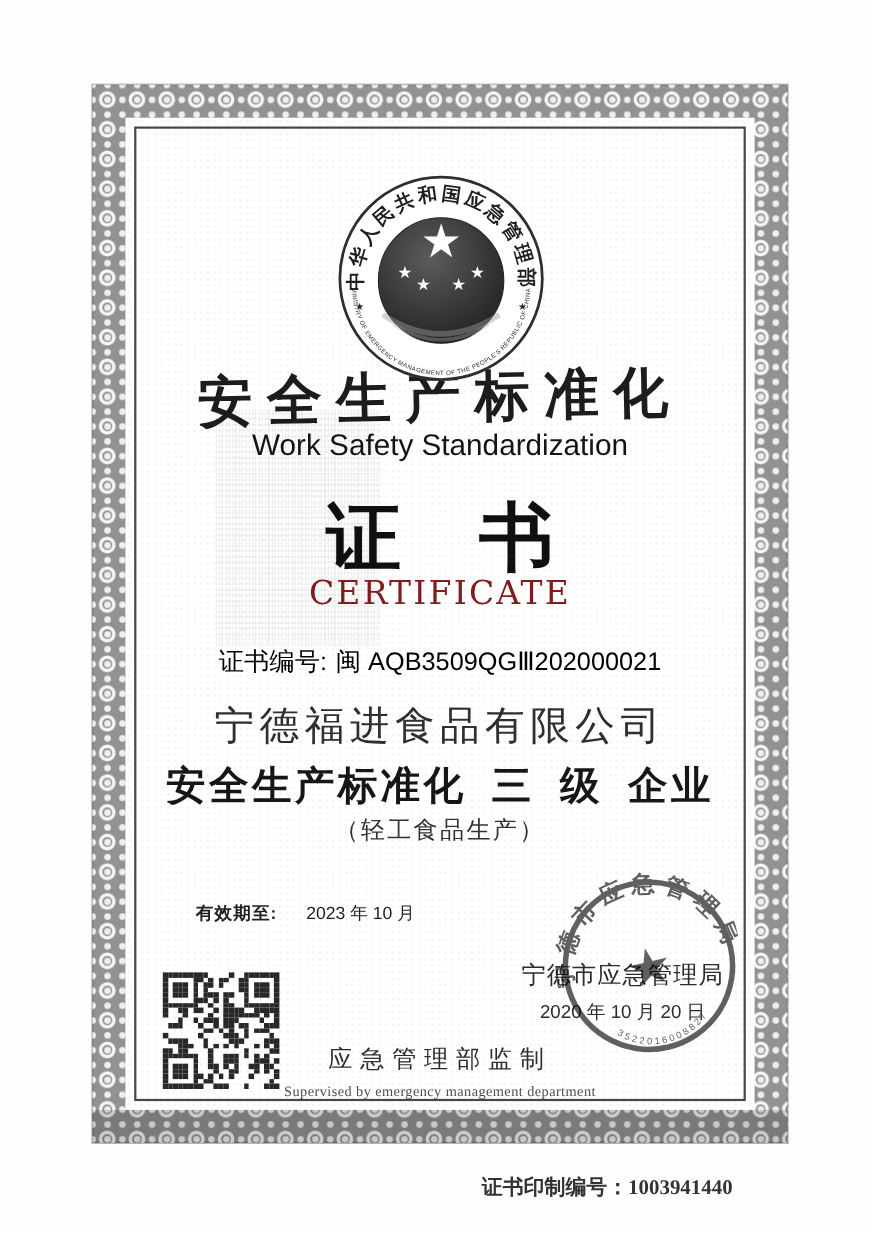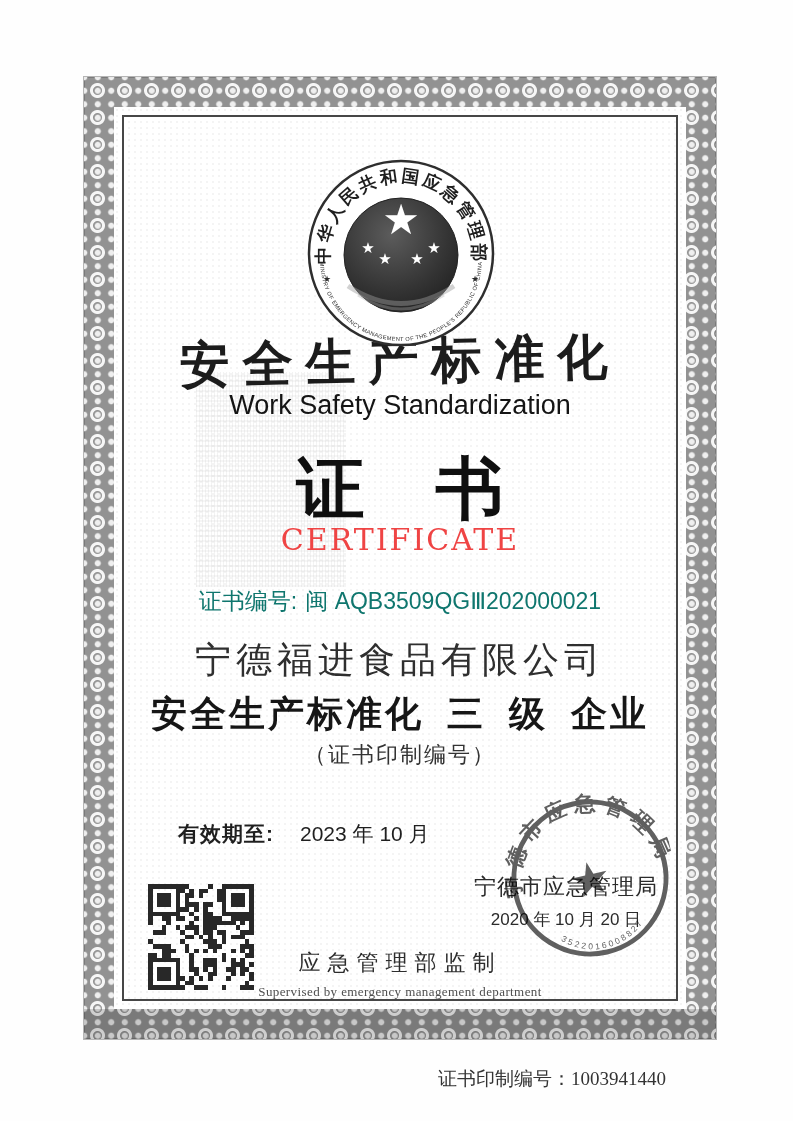--- a/index.html
+++ b/index.html
@@ -37,49 +37,49 @@
       repeating-linear-gradient(90deg, rgba(40,40,40,.12) 0 1px, transparent 1px 3px),
       repeating-linear-gradient(0deg, rgba(40,40,40,.09) 0 2px, transparent 2px 5px); }
 
   
   .title-zh { top:328px; font-family:"DejaVu Serif", serif; font-size:50px; font-weight:bold;
               letter-spacing:13px; color:#1c1c1c; transform:rotate(-1.2deg); }
   .title-en { top:390px; font-family:Liberation Sans, sans-serif; font-size:27px; color:#141414; }
 
   .big-title { top:444px; font-family:Liberation Serif, serif; font-size:68px; font-weight:bold;
                color:#0f0f0f; word-spacing:54px; }
-  .cert-en  { top:522px; font-family:"DejaVu Serif", serif; font-size:30px; letter-spacing:2px; color:#ef4444; }
-
-  .cert-no  { top:586px; font-size:23px; color:#0f766e; }
+  .cert-en  { top:522px; font-family:"DejaVu Serif", serif; font-size:30px; letter-spacing:2px; color:#7f1d1d; }
+
+  .cert-no  { top:586px; font-size:23px; color:#000000; }
   .cert-no .lbl { margin-right:8px; }
   .company  { top:636px; font-family:"Liberation Serif", serif; font-size:36px; letter-spacing:5px; color:#2f2f2f; }
   .grade    { top:690px; font-size:36px; font-weight:bold; letter-spacing:3px; word-spacing:10px; color:#161616; }
   .scope    { top:740px; font-family:"Liberation Serif", serif; font-size:22px; letter-spacing:2px; color:#333; }
 
-  .valid { position:absolute; left:178px; top:820px; font-size:21px; color:#1f1f1f; }
+  .valid { position:absolute; left:178px; top:820px; font-size:16px; color:#1f1f1f; }
   .valid .lbl { font-weight:bold; margin-right:26px; letter-spacing:1px; }
 
   .issuer     { position:absolute; left:450px; top:872px; width:232px; text-align:center;
                 font-size:22px; letter-spacing:1px; color:#2b2b2b; z-index:1; }
   .issue-date { position:absolute; left:450px; top:908px; width:232px; text-align:center;
                 font-size:17px; color:#2b2b2b; z-index:1; }
 
   .seal { position:absolute; left:505px; top:793px; width:170px; height:170px;
           transform:rotate(-13deg); opacity:.88; mix-blend-mode:multiply; z-index:3; }
 
   .qr { position:absolute; left:148px; top:884px; width:106px; height:106px; z-index:2;
         display:grid; grid-template-columns:repeat(23,1fr); grid-template-rows:repeat(23,1fr); }
   .qr i { display:block; }
   .qr i.on { background:#282828; }
 
   .sup-zh { top:948px; font-size:22px; letter-spacing:7px; color:#2d2d2d; }
   .sup-en { top:984px; font-size:13px; letter-spacing:.4px; color:#4e4e4e;font-family:Liberation Serif, serif; }
 
   .print-no { position:absolute; left:438px; top:1066px; font-family:"Liberation Serif", serif;
-              font-size:19px; color:#333; }
+              font-size:19px; color:#333;font-weight:bold; }
 </style>
 </head>
 <body>
 
 <div class="frame">
   <div class="band-pattern"></div>
   <div class="paper"></div>
   <div class="inner-line"></div>
 </div>
 
@@ -119,21 +119,21 @@
 
 <div class="cline big-title">证 书</div>
 <div class="cline cert-en">CERTIFICATE</div>
 
 <div class="cline cert-no">
   <span class="lbl">证书编号:</span><span>闽 AQB3509QGⅢ202000021</span>
 </div>
 
 <div class="cline company">宁德福进食品有限公司</div>
 <div class="cline grade">安全生产标准化 三 级 企业</div>
-<div class="cline scope">（证书印制编号）</div>
+<div class="cline scope">（轻工食品生产）</div>
 
 <div class="valid">
   <span class="lbl">有效期至:</span><span>2023 年 10 月</span>
 </div>
 
 <div class="issuer">宁德市应急管理局</div>
 <div class="issue-date">2020 年 10 月 20 日</div>
 
 <svg class="seal" viewBox="0 0 170 170">
   <defs>

